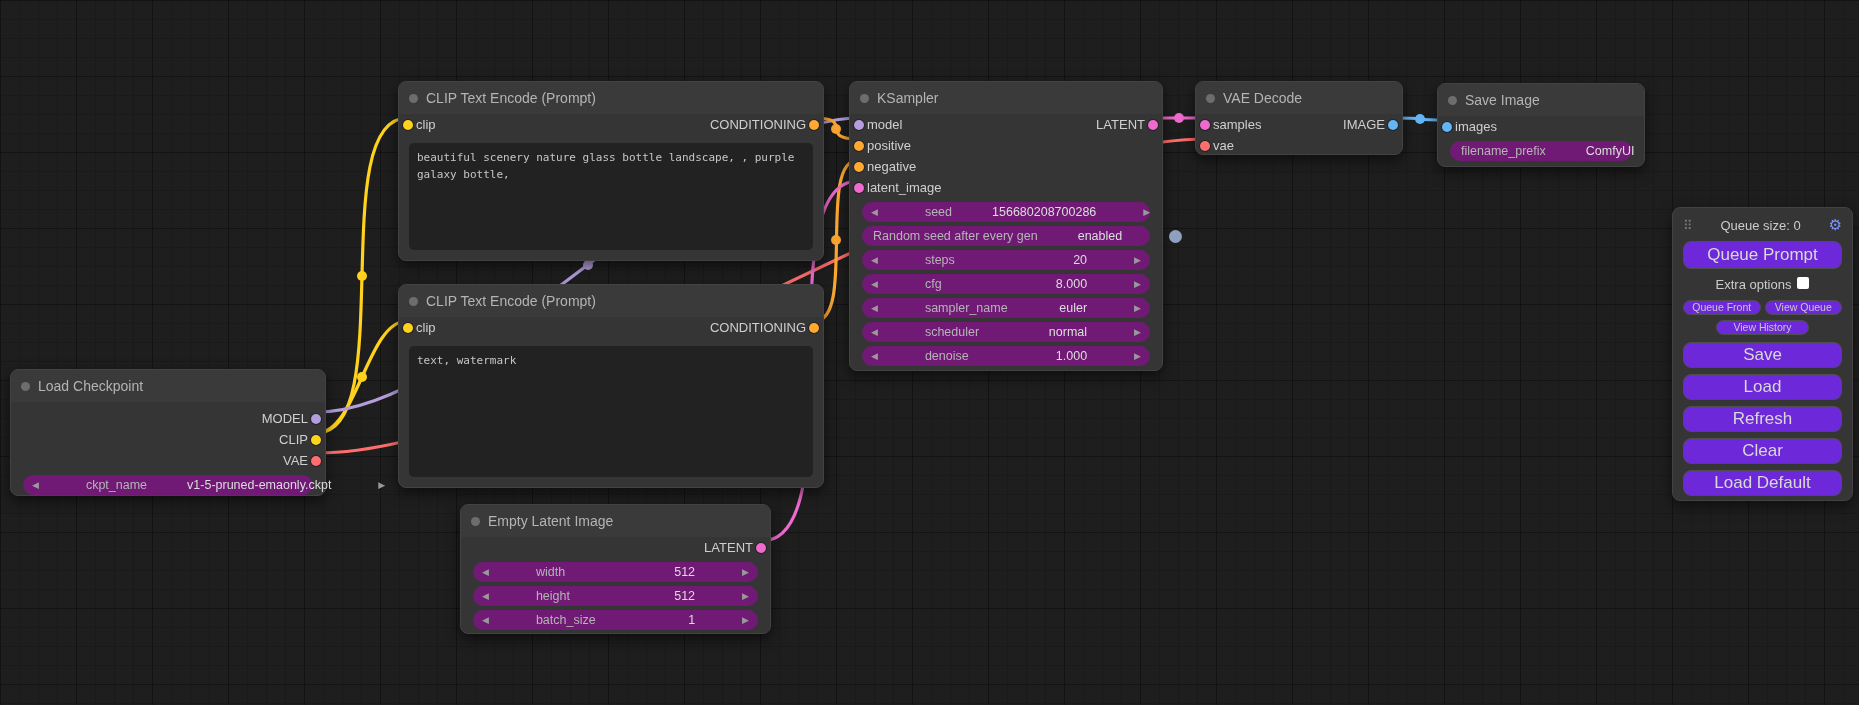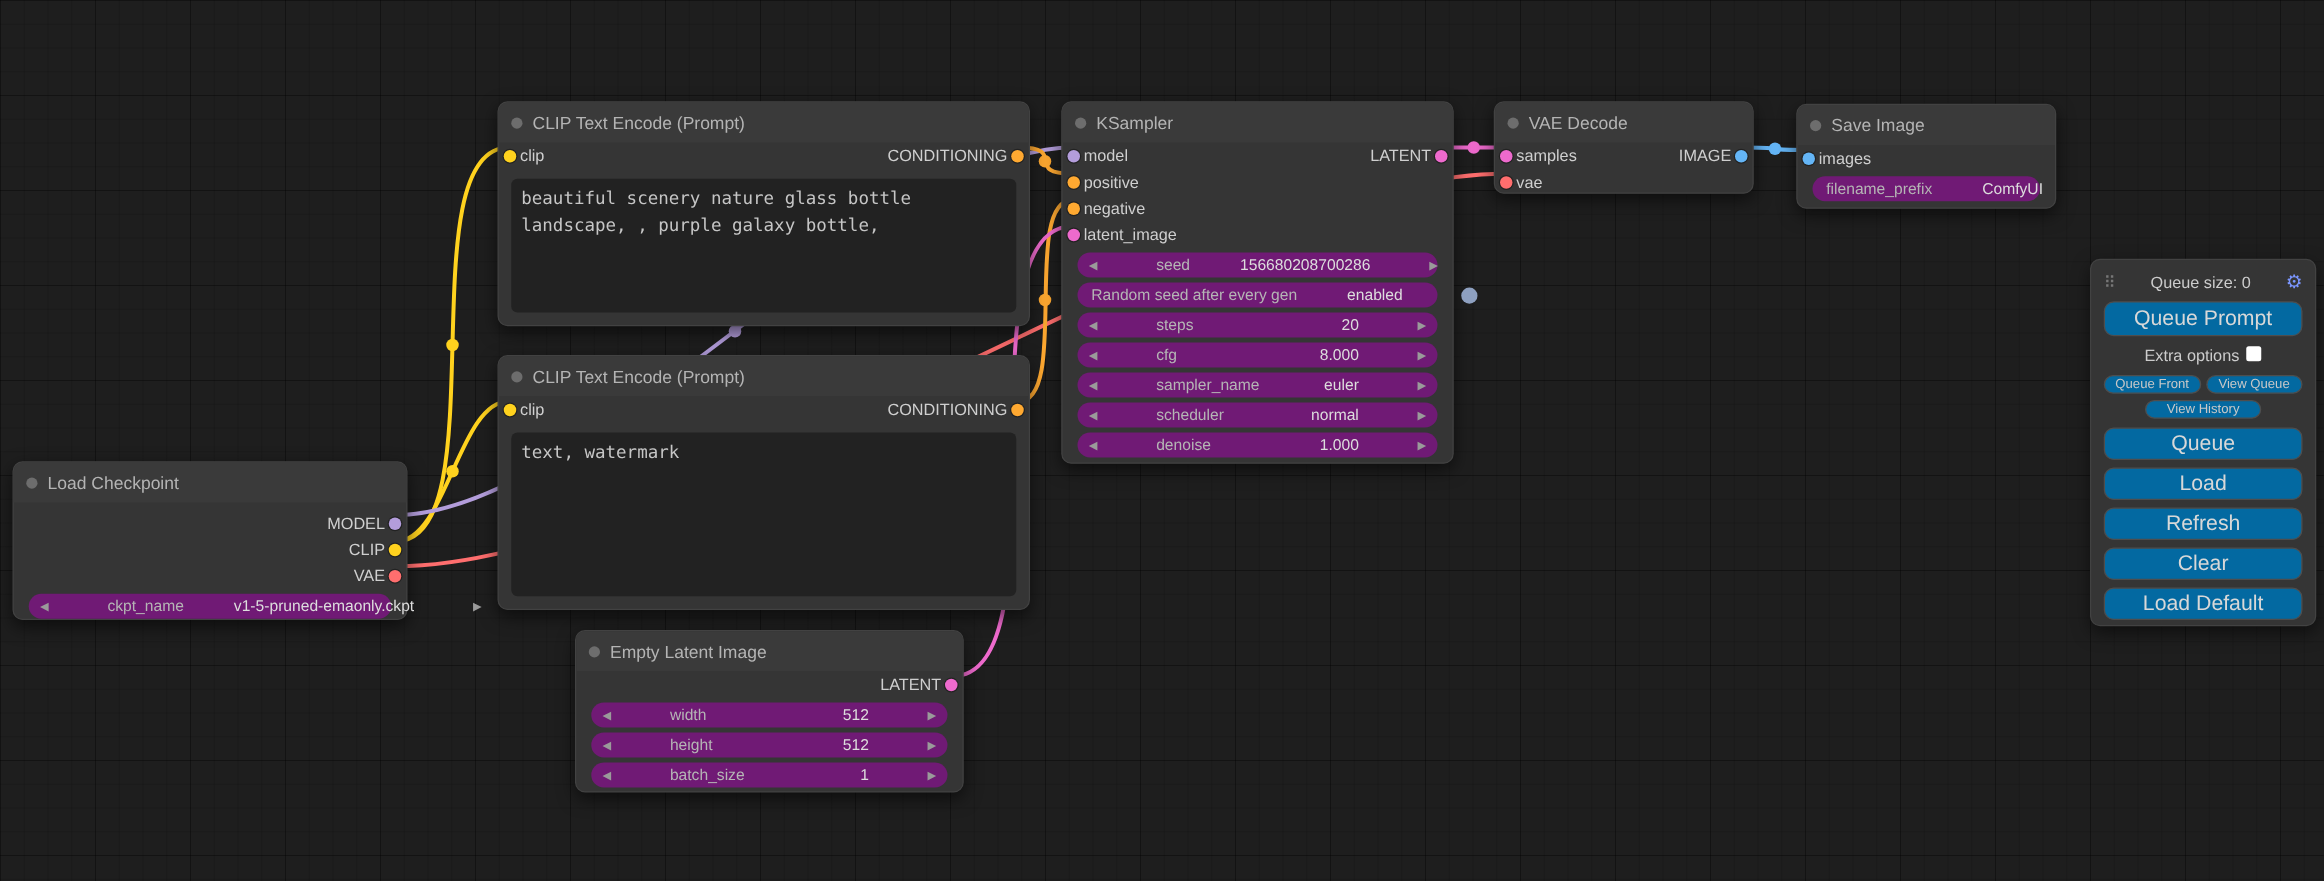--- a/index.html
+++ b/index.html
@@ -46,35 +46,35 @@
     border-radius:10px; display:flex; align-items:center; padding:0 9px; font-size:12.5px;gap:40px;
   }
   .wlabel { margin-left:7px; color:#b5b5b5; white-space:nowrap; }
   .wvalue { margin-left:auto; color:#dddddd; white-space:nowrap; }
   .arrow  { color:#9a9a9a; font-size:9px; line-height:1; }
   .arrow.r { margin-left:7px; }
   .knob { width:13px; height:13px; border-radius:50%; background:#8ea0c0; margin-left:7px; flex:0 0 13px; }
 
   .prompt {
     flex:1; margin:8px 10px 10px; background:#222; border-radius:5px; padding:6px 8px;
-    font-family:"DejaVu Sans Mono", monospace; font-size:14px; line-height:1.55;
+    font-family:"DejaVu Sans Mono", monospace; font-size:11px; line-height:1.55;
     color:#c6c6c6; white-space:pre-wrap; overflow:hidden;
   }
 
   .menu {
     position:absolute; z-index:3; left:1672px; top:207px; width:181px; height:294px;
     background:#353535; border:1px solid #424242; border-radius:8px;
     box-shadow:0 5px 14px rgba(0,0,0,0.5); padding:5px 10px;
   }
   .menu-head { display:flex; align-items:center; height:24px; color:#cccccc; font-size:13px; }
   .handle { color:#777; font-size:13px; }
   .qsize  { flex:1; text-align:center; }
   .gear   { color:#7b96ff; font-size:15px; }
   .btn {
-    display:block; width:100%; background:#0369a1; border:1px solid #4e4e4e; border-radius:8px;
+    display:block; width:100%; background:#6d28d9; border:1px solid #4e4e4e; border-radius:8px;
     color:#d8d8d8; text-align:center; cursor:pointer; font-family:"Liberation Sans",sans-serif;
   }
   .btn.qp   { height:28px; font-size:17px; line-height:26px; margin:4px 0 8px; }
   .btn.big  { height:26px; font-size:17px; line-height:24px; margin:6px 0; }
   .extra { display:flex; align-items:flex-start; justify-content:center; gap:6px;
            color:#cccccc; font-size:13px; height:18px; margin-bottom:5px; }
   .cbox  { width:12px; height:12px; background:#ffffff; border-radius:2px; }
   .pillrow { display:flex; gap:4px; margin-bottom:5px; }
   .btn.small { height:15px; font-size:10.5px; line-height:13px; border-radius:8px; color:#c8c8c8; }
   .btn.hist  { width:58%; margin:0 auto 7px; }
@@ -294,18 +294,18 @@
   <button class="btn qp">Queue Prompt</button>
   <div class="extra">
     <span>Extra options</span>
     <span class="cbox"></span>
   </div>
   <div class="pillrow">
     <button class="btn small">Queue Front</button>
     <button class="btn small">View Queue</button>
   </div>
   <button class="btn small hist">View History</button>
-  <button class="btn big">Queue</button>
+  <button class="btn big">Save</button>
   <button class="btn big">Load</button>
   <button class="btn big">Refresh</button>
   <button class="btn big">Clear</button>
   <button class="btn big">Load Default</button>
 </div>
 
 </body></html>

